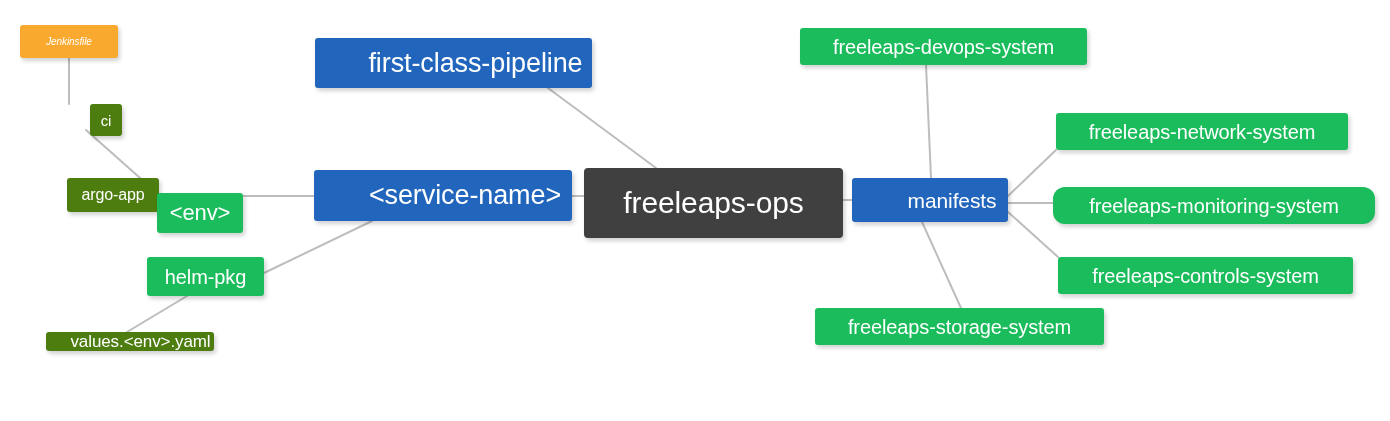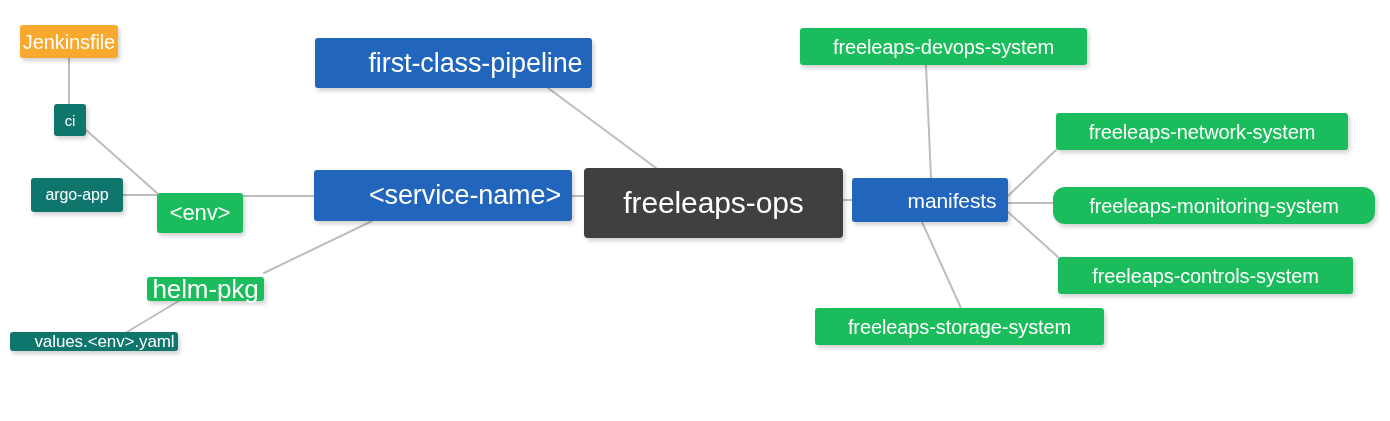--- a/index.html
+++ b/index.html
@@ -36,21 +36,21 @@
     box-shadow: 2px 3px 4px rgba(0,0,0,0.18);
     letter-spacing: -0.1px;
     user-select: none;
   }
   .node.root {
     background: #404040;
     border-radius: 4px;
   }
   .node.blue   { background: #2166bc; padding-left: 44px; }
   .node.green  { background: #1bbc5c; }
-  .node.red    { background: #0f766e; }
+  .node.red    { background: #4d7c0f; margin-left: 36px; }
   .node.orange { background: #f9a92e; }
 </style>
 </head>
 <body>
 
 <div id="canvas">
   <svg id="edges" viewBox="0 0 1390 421" width="1390" height="421">
       <line x1="69" y1="58" x2="69" y2="104" stroke="#bdbdbd" stroke-width="2" stroke-linecap="round"></line>
       <line x1="86" y1="130" x2="157" y2="193" stroke="#bdbdbd" stroke-width="2" stroke-linecap="round"></line>
       <line x1="123" y1="195" x2="157" y2="195" stroke="#bdbdbd" stroke-width="2" stroke-linecap="round"></line>
@@ -60,25 +60,25 @@
       <line x1="548" y1="88" x2="656" y2="168" stroke="#bdbdbd" stroke-width="2" stroke-linecap="round"></line>
       <line x1="572" y1="196" x2="584" y2="196" stroke="#bdbdbd" stroke-width="2" stroke-linecap="round"></line>
       <line x1="843" y1="200" x2="852" y2="200" stroke="#bdbdbd" stroke-width="2" stroke-linecap="round"></line>
       <line x1="931" y1="178" x2="926" y2="65" stroke="#bdbdbd" stroke-width="2" stroke-linecap="round"></line>
       <line x1="1008" y1="196" x2="1056" y2="150" stroke="#bdbdbd" stroke-width="2" stroke-linecap="round"></line>
       <line x1="1008" y1="203" x2="1053" y2="203" stroke="#bdbdbd" stroke-width="2" stroke-linecap="round"></line>
       <line x1="1008" y1="212" x2="1058" y2="257" stroke="#bdbdbd" stroke-width="2" stroke-linecap="round"></line>
       <line x1="922" y1="222" x2="961" y2="308" stroke="#bdbdbd" stroke-width="2" stroke-linecap="round"></line>
     </svg>
   <div id="nodes">
-      <div class="node orange" style="left: 20px; top: 25px; width: 98px; height: 33px; font-size: 20px;">Jenkinsfile</div>
+      <div class="node orange" style="left: 20px; top: 25px; width: 98px; height: 33px; font-size: 10px; font-style: italic;">Jenkinsfile</div>
       <div class="node red" style="left: 54px; top: 104px; width: 32px; height: 32px; font-size: 15px;">ci</div>
       <div class="node red" style="left: 31px; top: 178px; width: 92px; height: 34px; font-size: 16px;">argo-app</div>
       <div class="node green" style="left: 157px; top: 176px; width: 86px; height: 40px; font-size: 22px; margin-top: 17px;">&lt;env&gt;</div>
-      <div class="node green" style="left: 147px; top: 257px; width: 117px; height: 24px; font-size: 26px; margin-top: 20px;">helm-pkg</div>
+      <div class="node green" style="left: 147px; top: 257px; width: 117px; height: 39px; font-size: 20px;">helm-pkg</div>
       <div class="node red" style="left: 10px; top: 332px; width: 168px; height: 19px; font-size: 17px; padding-left: 21px;">values.&lt;env&gt;.yaml</div>
       <div class="node blue" style="left: 315px; top: 38px; width: 277px; height: 50px; font-size: 27px;">first-class-pipeline</div>
       <div class="node blue" style="left: 314px; top: 170px; width: 258px; height: 51px; font-size: 27px;">&lt;service-name&gt;</div>
       <div class="node root" style="left: 584px; top: 168px; width: 259px; height: 70px; font-size: 30px;">freeleaps-ops</div>
       <div class="node blue" style="left: 852px; top: 178px; width: 156px; height: 44px; font-size: 21px;">manifests</div>
       <div class="node green" style="left: 800px; top: 28px; width: 287px; height: 37px; font-size: 20px;">freeleaps-devops-system</div>
       <div class="node green" style="left: 1056px; top: 113px; width: 292px; height: 37px; font-size: 20px;">freeleaps-network-system</div>
       <div class="node green" style="left: 1053px; top: 187px; width: 322px; height: 37px; font-size: 20px; border-radius: 12px;">freeleaps-monitoring-system</div>
       <div class="node green" style="left: 1058px; top: 257px; width: 295px; height: 37px; font-size: 20px;">freeleaps-controls-system</div>
       <div class="node green" style="left: 815px; top: 308px; width: 289px; height: 37px; font-size: 20px;">freeleaps-storage-system</div>

